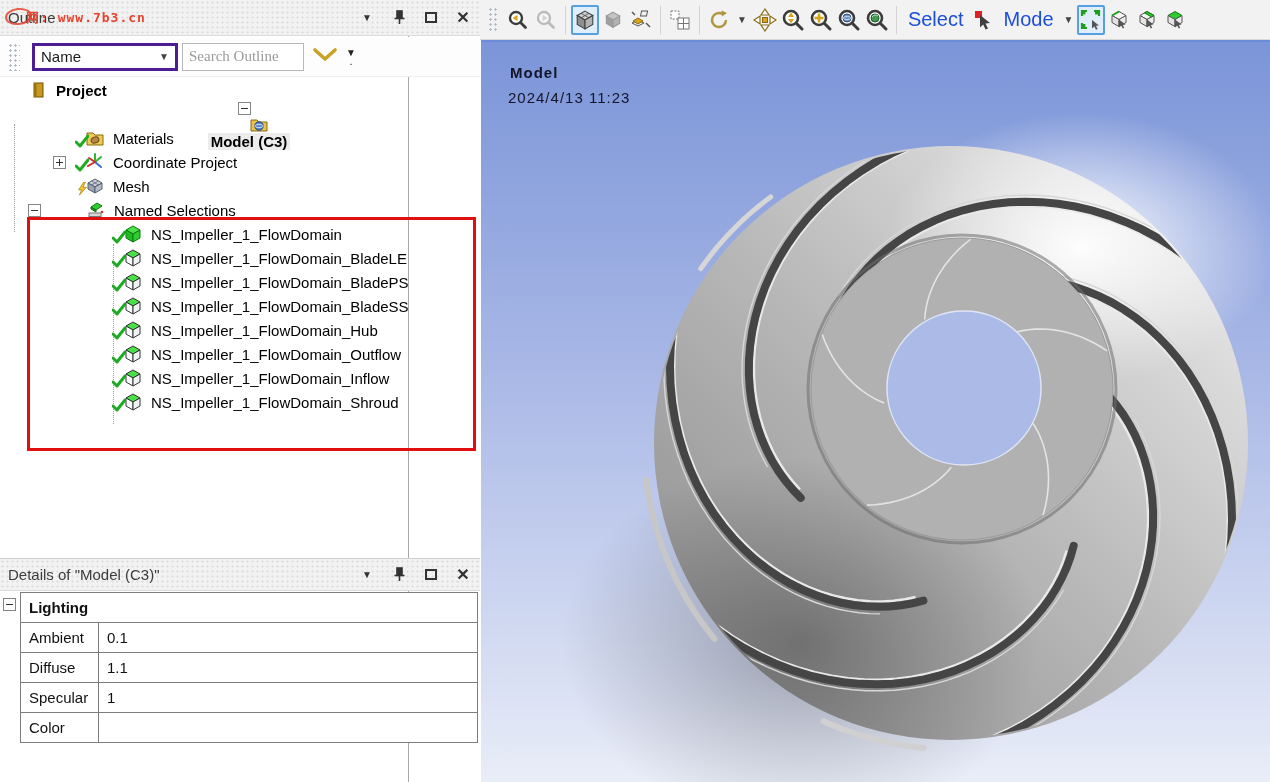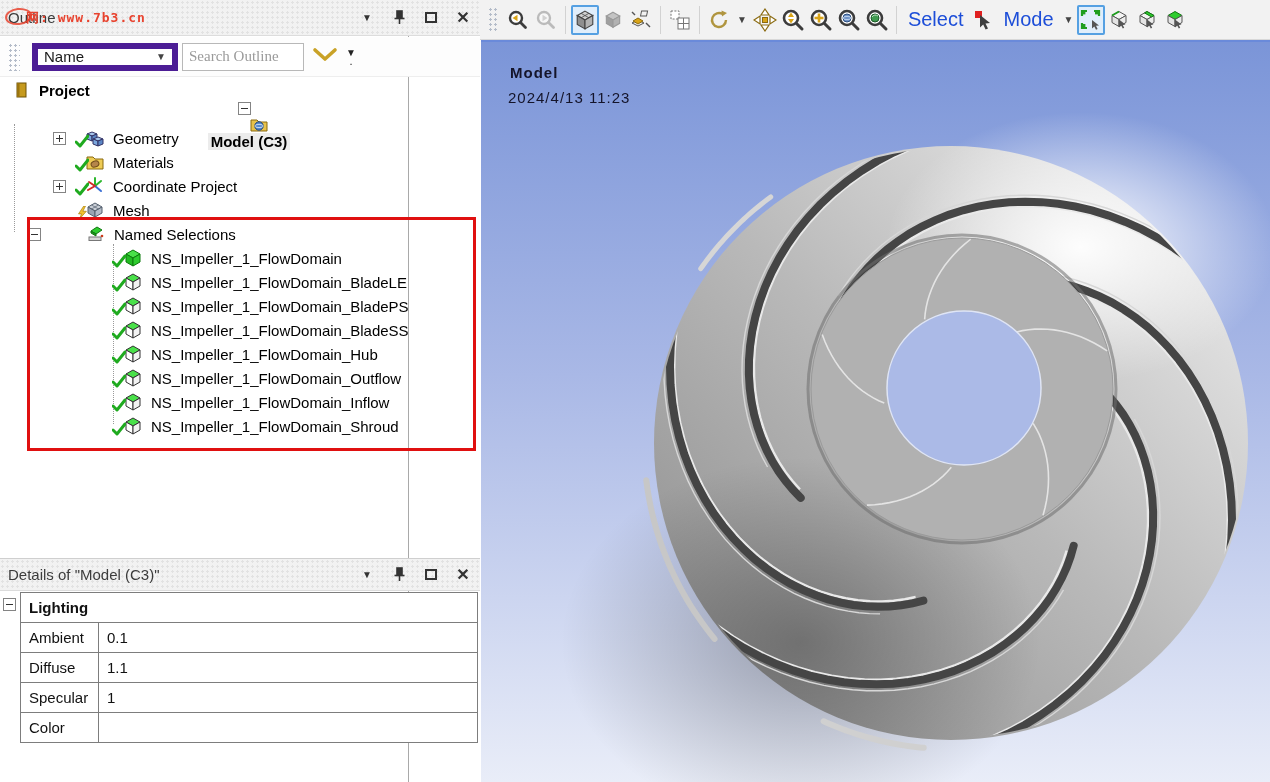--- a/index.html
+++ b/index.html
@@ -19,21 +19,21 @@
   .wb.close { font-size:16px; font-weight:bold; }
   .watermark { position:absolute; left:26px; top:9px; font-family:"DejaVu Sans Mono", monospace;
     font-size:13px; font-weight:bold; color:#e8432f; z-index:2; letter-spacing:1px; }
   .scribble { position:absolute; left:5px; top:8px; width:27px; height:17px; border:2px solid #e8432f;
     border-radius:50%; transform:rotate(-6deg); opacity:.85; z-index:2; }
 
   .controls-row { position:absolute; left:0; top:37px; width:480px; height:40px; background:#fdfdfd;
     display:flex; align-items:center; border-bottom:1px solid #eee; }
   .grip { width:12px; height:28px; margin-left:8px;
     background-image: radial-gradient(#b4bcc9 1.2px, transparent 1.4px); background-size:5px 5px; }
-  .combo { width:146px; height:28px; margin-left:12px; border:6px solid #4c1d95; background:#fff;
+  .combo { width:146px; height:28px; margin-left:12px; border:3px solid #4c1d95; background:#fff;
     display:flex; align-items:center; padding:0 6px; font-size:15px; color:#1a1a1a; }
   .combo .ccaret { margin-left:auto; font-size:10px; color:#444; }
   .searchbox { width:122px; height:28px; margin-left:4px; border:1px solid #b8b8b8; background:#fff;
     font-size:15px; color:#333; padding:0 6px; font-family:Liberation Serif, serif; }
   .searchbox::placeholder { color:#9a9a9a; }
   .gold-chevron { margin-left:8px; }
   .mini-caret { margin-left:8px; font-size:10px; color:#222; line-height:8px; text-align:center; }
   .mini-caret .dot { display:block; font-size:11px; margin-top:0px; }
 
   
@@ -41,21 +41,21 @@
   .trow { height:24px; display:flex; align-items:center; font-size:15px; color:#000; white-space:nowrap; }
   .trow .lbl { margin-left:9px; }
   .trow.bold .lbl { font-weight:bold; }
   .trow .lbl.hl { background:#ececec; padding:0 3px; margin-left:10px; }
   .exp { width:13px; height:13px; border:1px solid #848484; background:#fff; position:relative; flex:none; }
   .exp:before, .exp.plus:after { content:""; position:absolute; background:#333; }
   .exp:before { left:2px; right:2px; top:5px; height:1px; }
   .exp.plus:after { top:2px; bottom:2px; left:5px; width:1px; }
   .icn { width:18px; height:18px; flex:none; }
   .chk { width:14px; height:14px; flex:none; position:relative; top:3px; margin-right:-4px; z-index:1; }
-  .lvl0 { padding-left:12px; }
+  .lvl0 { padding-left:29px; }
   .lvl1 { padding-left:8px;flex-direction:column; } .lvl1 .icn { margin-left:30px; }
   .lvl2 { padding-left:53px; } .lvl2 .chk { margin-left:9px; } .lvl2 .icn { margin-left:1px; }
   .lvl2ns { padding-left:28px; } .lvl2ns .icn { margin-left:46px; }
   .lvl3 { padding-left:112px; } .lvl3 .icn { margin-left:2px; }
   .spine { position:absolute; width:0; border-left:1px dotted #9a9a9a; }
   .red-box { position:absolute; left:27px; top:217px; width:449px; height:234px;
     border:3px solid #e01010; pointer-events:none; z-index:3; }
 
   
   .details-titlebar { top:558px; height:33px; border-top:1px solid #cfcfcf; }
@@ -157,37 +157,20 @@
       <div class="trow lvl1 bold">
         <span class="exp"></span>
         <svg class="icn" viewBox="0 0 18 18">
           <path d="M1 5 h6 l2 2 h8 v9 h-16 z" fill="#e8c24a" stroke="#8a6a10"></path>
             <circle cx="9" cy="11" r="4.2" fill="#5588cc" stroke="#224477"></circle>
             <ellipse cx="9" cy="11" rx="4.2" ry="1.6" fill="none" stroke="#cfe0f4" stroke-width="0.9"></ellipse>
           </svg>
         <span class="lbl hl">Model (C3)</span>
       </div>
 
-      <div class="trow lvl2">
-        <span class="exp plus"></span>
-        <svg class="chk" viewBox="0 0 14 14">
-            <use href="#g-check"></use>
-          </svg>
-        <svg class="icn" viewBox="0 0 18 18">
-          <g fill="#7ba7dd">
-              <polygon points="6,3 11,5 6,7 1,5" fill="#a8c8ee" stroke="#336"></polygon>
-              <polygon points="1,5 6,7 6,12 1,10" stroke="#336"></polygon>
-              <polygon points="11,5 6,7 6,12 11,10" fill="#5b86c4" stroke="#336"></polygon>
-          <polygon points="12,8 17,10 12,12 7,10" fill="#a8c8ee" stroke="#336"></polygon>
-              <polygon points="7,10 12,12 12,17 7,15" stroke="#336"></polygon>
-              <polygon points="17,10 12,12 12,17 17,15" fill="#5b86c4" stroke="#336"></polygon>
-            </g>
-          </svg>
-        <span class="lbl">Geometry</span>
-      </div>
 
       <div class="trow lvl2">
         <span class="exp" style="visibility:hidden"></span>
         <svg class="chk" viewBox="0 0 14 14">
             <use href="#g-check"></use>
           </svg>
         <svg class="icn" viewBox="0 0 18 18">
           <path d="M1 4 h6 l2 2 h8 v10 h-16 z" fill="#eecb55" stroke="#8a6a10"></path>
             <ellipse cx="9" cy="11" rx="4" ry="3" fill="#b5854a" stroke="#6e4a1a" transform="rotate(-20 9 11)"></ellipse>
           </svg>

